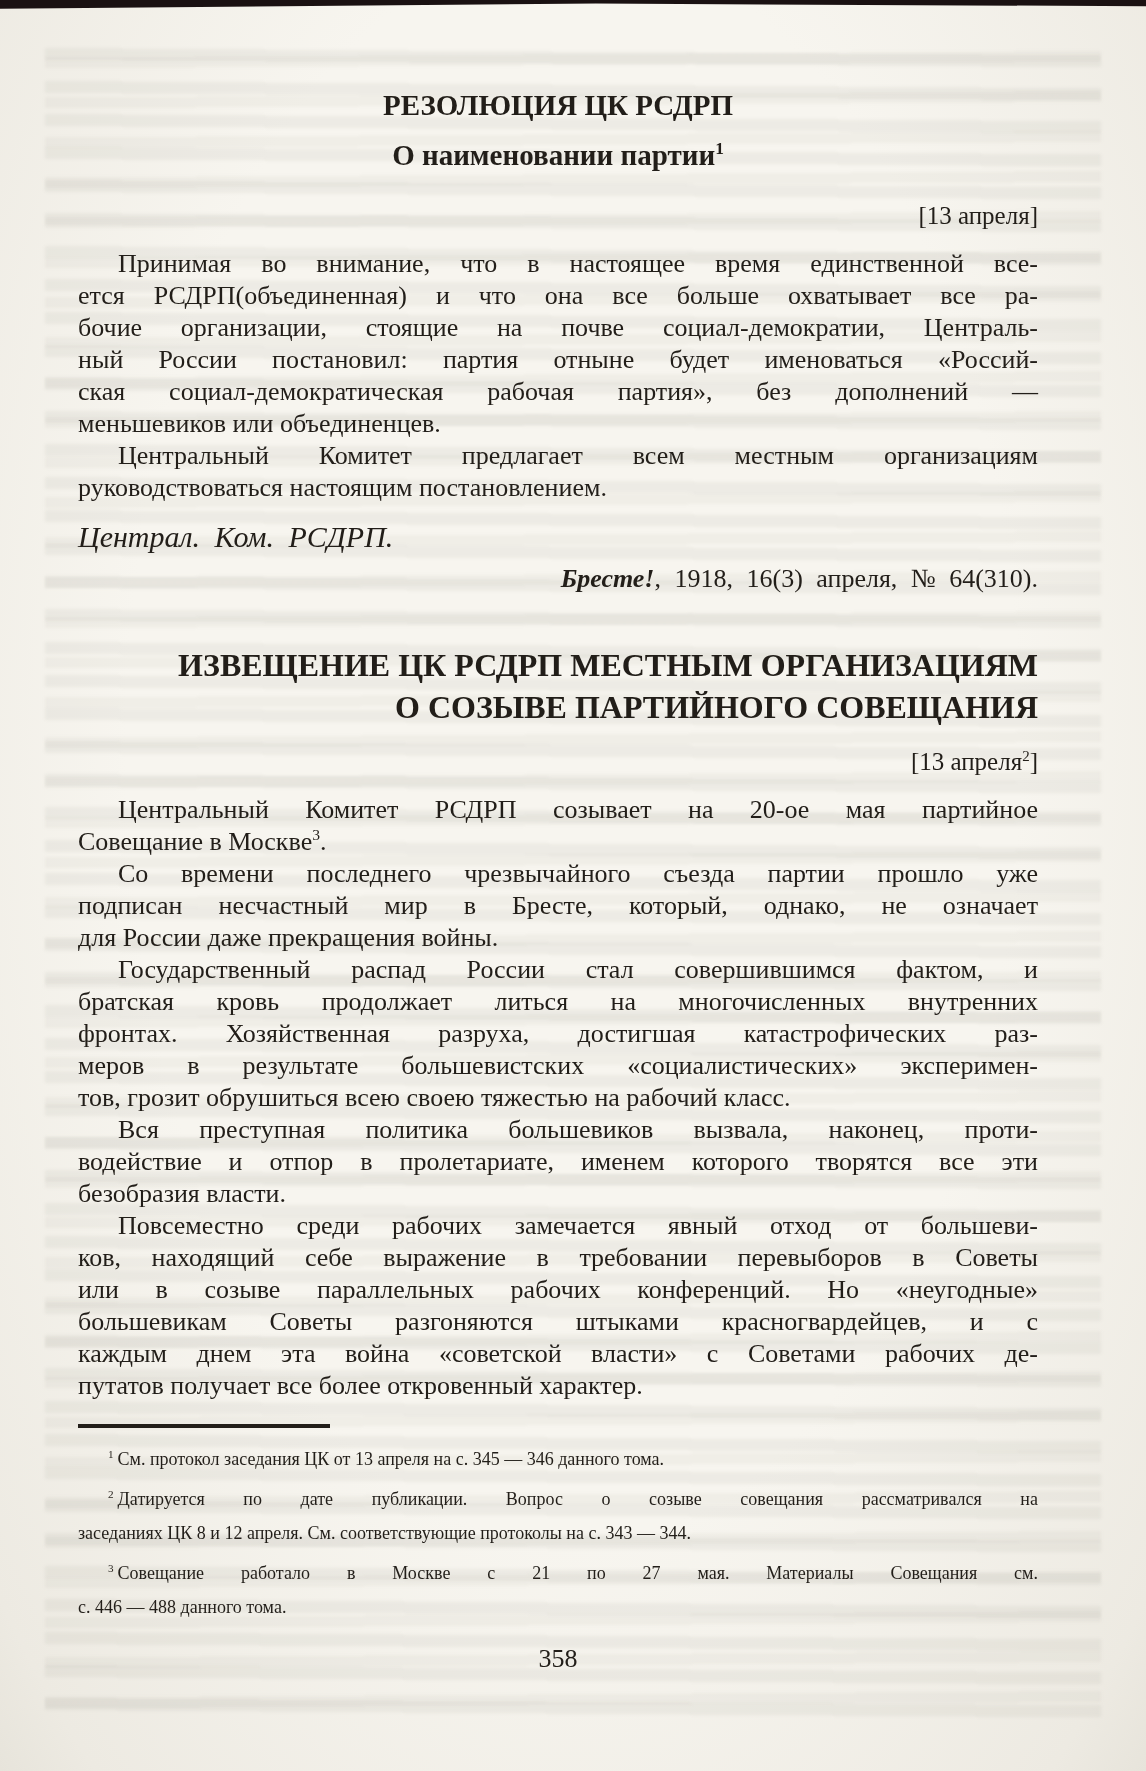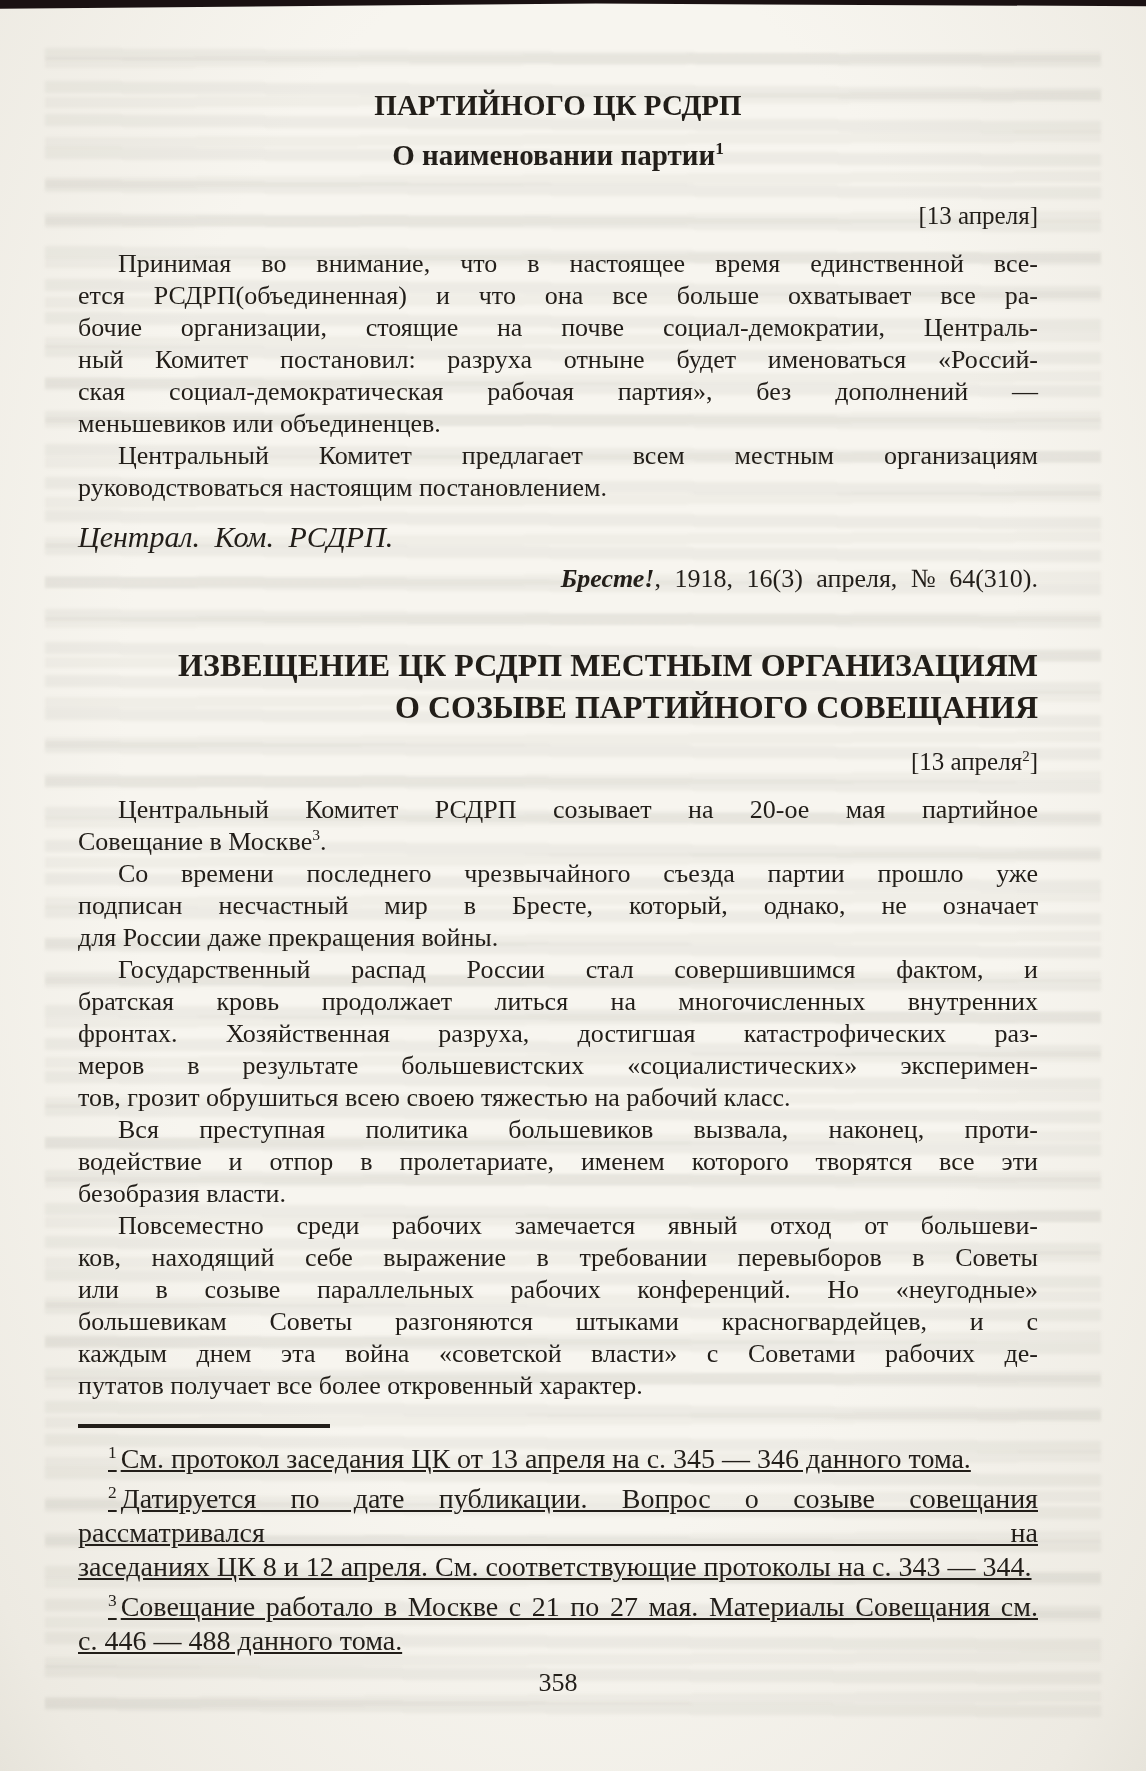--- a/index.html
+++ b/index.html
@@ -48,46 +48,46 @@
 
   sup{font-size:60%;line-height:0;vertical-align:super;}
 
   .signature{font-style:italic;font-size:30px;line-height:34px;margin-top:16px;word-spacing:7px;}
   .source{text-align:right;font-size:26px;line-height:34px;margin-top:8px;word-spacing:7px;}
   .src-title{font-weight:bold;font-style:italic;}
 
   .fn-sep{margin-top:22px;width:252px;height:4px;background:var(--ink);}
   .footnotes{margin-top:14px;}
   .fn{margin-top:6px;}
-  .fn .ln{font-size:28px;line-height:34px;text-decoration:underline;}
+  .fn .ln{font-size:18px;line-height:34px;}
   .fn .ln.first{text-indent:30px;}
   .fn sup{font-size:62%;padding-right:4px;}
 
-  .page-number{text-align:center;font-size:26px;line-height:34px;margin-top:8px;}
+  .page-number{text-align:center;font-size:26px;line-height:34px;margin-top:18px;}
 </style>
 </head>
 <body>
 
 <div class="page">
   <div class="top-edge"></div>
   <div class="bleed"></div>
 
   <div class="content">
 
     <section>
-      <h1 class="doc1-title">ПАРТИЙНОГО ЦК РСДРП</h1>
+      <h1 class="doc1-title">РЕЗОЛЮЦИЯ ЦК РСДРП</h1>
       <h2 class="doc1-subtitle"><span>О наименовании партии</span><sup>1</sup></h2>
 
       <div class="date">[13 апреля]</div>
 
       <div class="body-block">
         <div class="ln j indent">Принимая во внимание, что в настоящее время единственной все-</div>
         <div class="ln j">ется РСДРП(объединенная) и что она все больше охватывает все ра-</div>
         <div class="ln j">бочие организации, стоящие на почве социал-демократии, Централь-</div>
-        <div class="ln j">ный Комитет постановил: разруха отныне будет именоваться «Россий-</div>
+        <div class="ln j">ный России постановил: партия отныне будет именоваться «Россий-</div>
         <div class="ln j">ская социал-демократическая рабочая партия», без дополнений —</div>
         <div class="ln">меньшевиков или объединенцев.</div>
 
         <div class="ln j indent">Центральный Комитет предлагает всем местным организациям</div>
         <div class="ln">руководствоваться настоящим постановлением.</div>
       </div>
 
       <div class="signature">Централ. Ком. РСДРП.</div>
       <div class="source"><span class="src-title">Бресте!</span><span>, 1918, 16(3) апреля, № 64(310).</span></div>
     </section>

